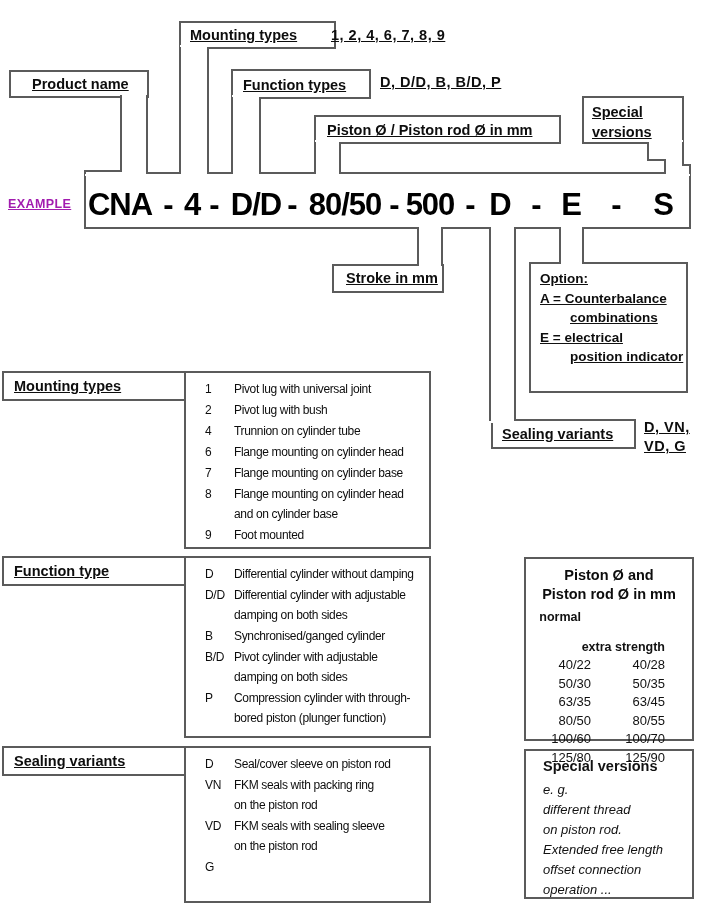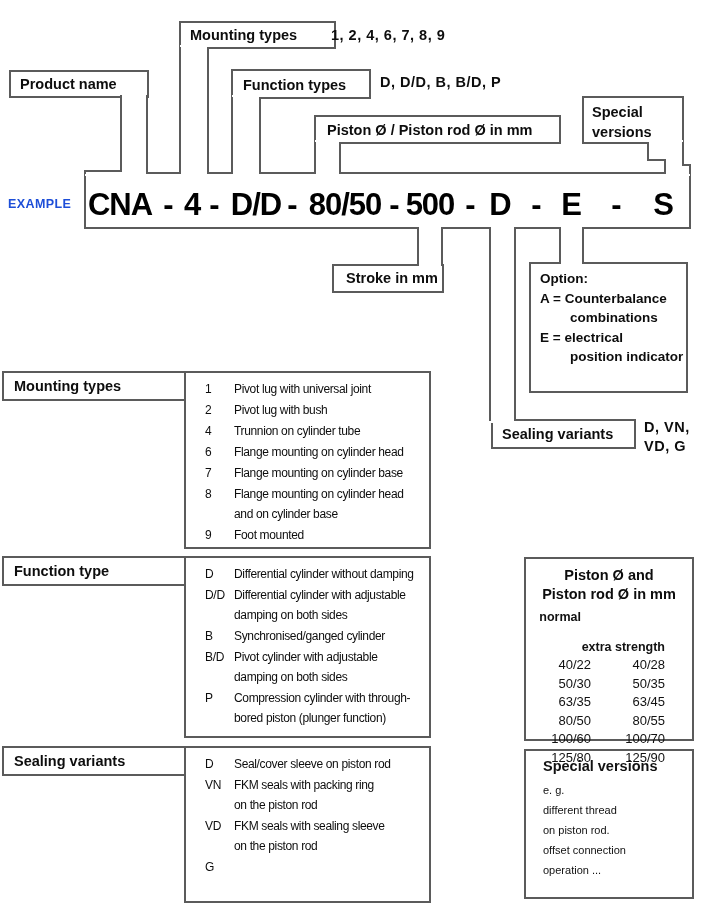--- a/index.html
+++ b/index.html
@@ -5,24 +5,24 @@
   html,body{margin:0;padding:0;background:#ffffff;}
   #canvas{
     position:relative;
     width:705px;height:910px;
     background:#ffffff;
     font-family:"Liberation Sans", sans-serif;
     color:#111;
     overflow:hidden;
   }
   #diagram-svg{position:absolute;left:0;top:0;z-index:1;}
-  .abs{position:absolute;z-index:2;}
+  .abs{position:absolute;z-index:2;text-decoration:underline;}
   .lbl{font-weight:bold;font-size:14.5px;color:#0d0d0d;white-space:nowrap;}
   .vals{font-weight:bold;font-size:14.5px;color:#0d0d0d;white-space:nowrap;letter-spacing:.5px;}
-  .example-lbl{font-weight:bold;font-size:12.5px;letter-spacing:.4px;color:#1d4ed8;}
+  .example-lbl{font-weight:bold;font-size:12.5px;letter-spacing:.4px;color:#a21caf;}
   .code-part{
     position:absolute;top:0;transform:translateX(-50%);
     font-weight:bold;font-size:31px;letter-spacing:-1px;
     color:#000;white-space:nowrap;
   }
   #code-row{position:absolute;left:0;top:187px;width:594px;height:40px;z-index:2;}
   .optline{font-weight:bold;font-size:13.5px;line-height:19.5px;color:#0d0d0d;white-space:nowrap;}
   .optline.ind{padding-left:30px;}
   .ttitle{font-weight:bold;font-size:14.5px;color:#0d0d0d;white-space:nowrap;}
   .tlist{position:absolute;z-index:2;padding:7px 4px 0 20px;box-sizing:border-box;}
@@ -33,21 +33,21 @@
   #piston-box{position:absolute;left:525px;top:558px;width:168px;height:182px;z-index:2;text-align:center;}
   .ptitle{font-weight:bold;font-size:14.5px;line-height:19px;color:#0d0d0d;white-space:nowrap;}
   #piston-head{display:flex;margin-top:6px;font-weight:bold;font-size:12.5px;}
   #piston-head span:first-child{width:56px;text-align:right;}
   #piston-head span:last-child{width:90px;text-align:right;padding-right:6px;box-sizing:border-box;margin-top:30px;}
   .prow{display:flex;font-weight:normal;font-size:13px;line-height:18.5px;}
   .prow span:first-child{width:66px;text-align:right;}
   .prow span:last-child{width:88px;text-align:right;padding-right:14px;box-sizing:border-box;}
   #special-box{position:absolute;left:543px;top:758px;width:145px;z-index:2;text-align:left;}
   .sv-title{font-weight:bold;font-size:14.5px;margin-bottom:6px;white-space:nowrap;}
-  .sv-line{font-size:11px;line-height:20px;white-space:nowrap;}
+  .sv-line{font-size:13px;line-height:20px;white-space:nowrap;font-style:italic;}
 </style>
 </head>
 <body>
 
 <div id="canvas">
 
   <svg id="diagram-svg" width="705" height="910" viewBox="0 0 705 910">
 
     <g fill="#ffffff" stroke="#5b5b5b" stroke-width="2">
       <rect x="10" y="71" width="138" height="26"></rect>
@@ -86,21 +86,21 @@
       <path d="M180,47 L180,174 M208,47 L208,174"></path>
       <path d="M232,97 L232,174 M260,97 L260,174"></path>
       <path d="M315,142 L315,174 M340,142 L340,174"></path>
       <path d="M648,142 L648,160 L665,160 L665,174 M683,142 L683,165 L690,165 L690,174"></path>
       <path d="M418,227 L418,266 M442,227 L442,266"></path>
       <path d="M490,227 L490,421 M515,227 L515,421"></path>
       <path d="M560,227 L560,264 M583,227 L583,264"></path>
     </g>
   </svg>
 
-  <div class="abs lbl" style="left:20px;top:76px;">Product name</div>
+  <div class="abs lbl" style="left:32px;top:76px;">Product name</div>
   <div class="abs lbl" style="left:190px;top:27px;">Mounting types</div>
   <div class="abs vals" style="left:331px;top:27px;">1, 2, 4, 6, 7, 8, 9</div>
   <div class="abs lbl" style="left:243px;top:77px;">Function types</div>
   <div class="abs vals" style="left:380px;top:74px;">D, D/D, B, B/D, P</div>
   <div class="abs lbl" style="left:327px;top:122px;">Piston Ø / Piston rod Ø in mm</div>
   <div class="abs lbl" style="left:592px;top:102px;line-height:20px;">
     <div>Special</div>
     <div>versions</div>
   </div>
 
@@ -282,18 +282,19 @@
         </div>
       </div>
   </div>
 
   <div id="special-box">
     <div class="sv-title">Special versions</div>
     <div id="special-lines">
         <div class="sv-line">e. g.</div>
         <div class="sv-line">different thread</div>
         <div class="sv-line">on piston rod.</div>
+        <div class="sv-line">Extended free length</div>
         <div class="sv-line">offset connection</div>
         <div class="sv-line">operation ...</div>
       </div>
   </div>
 
 </div>
 
 </body></html>

